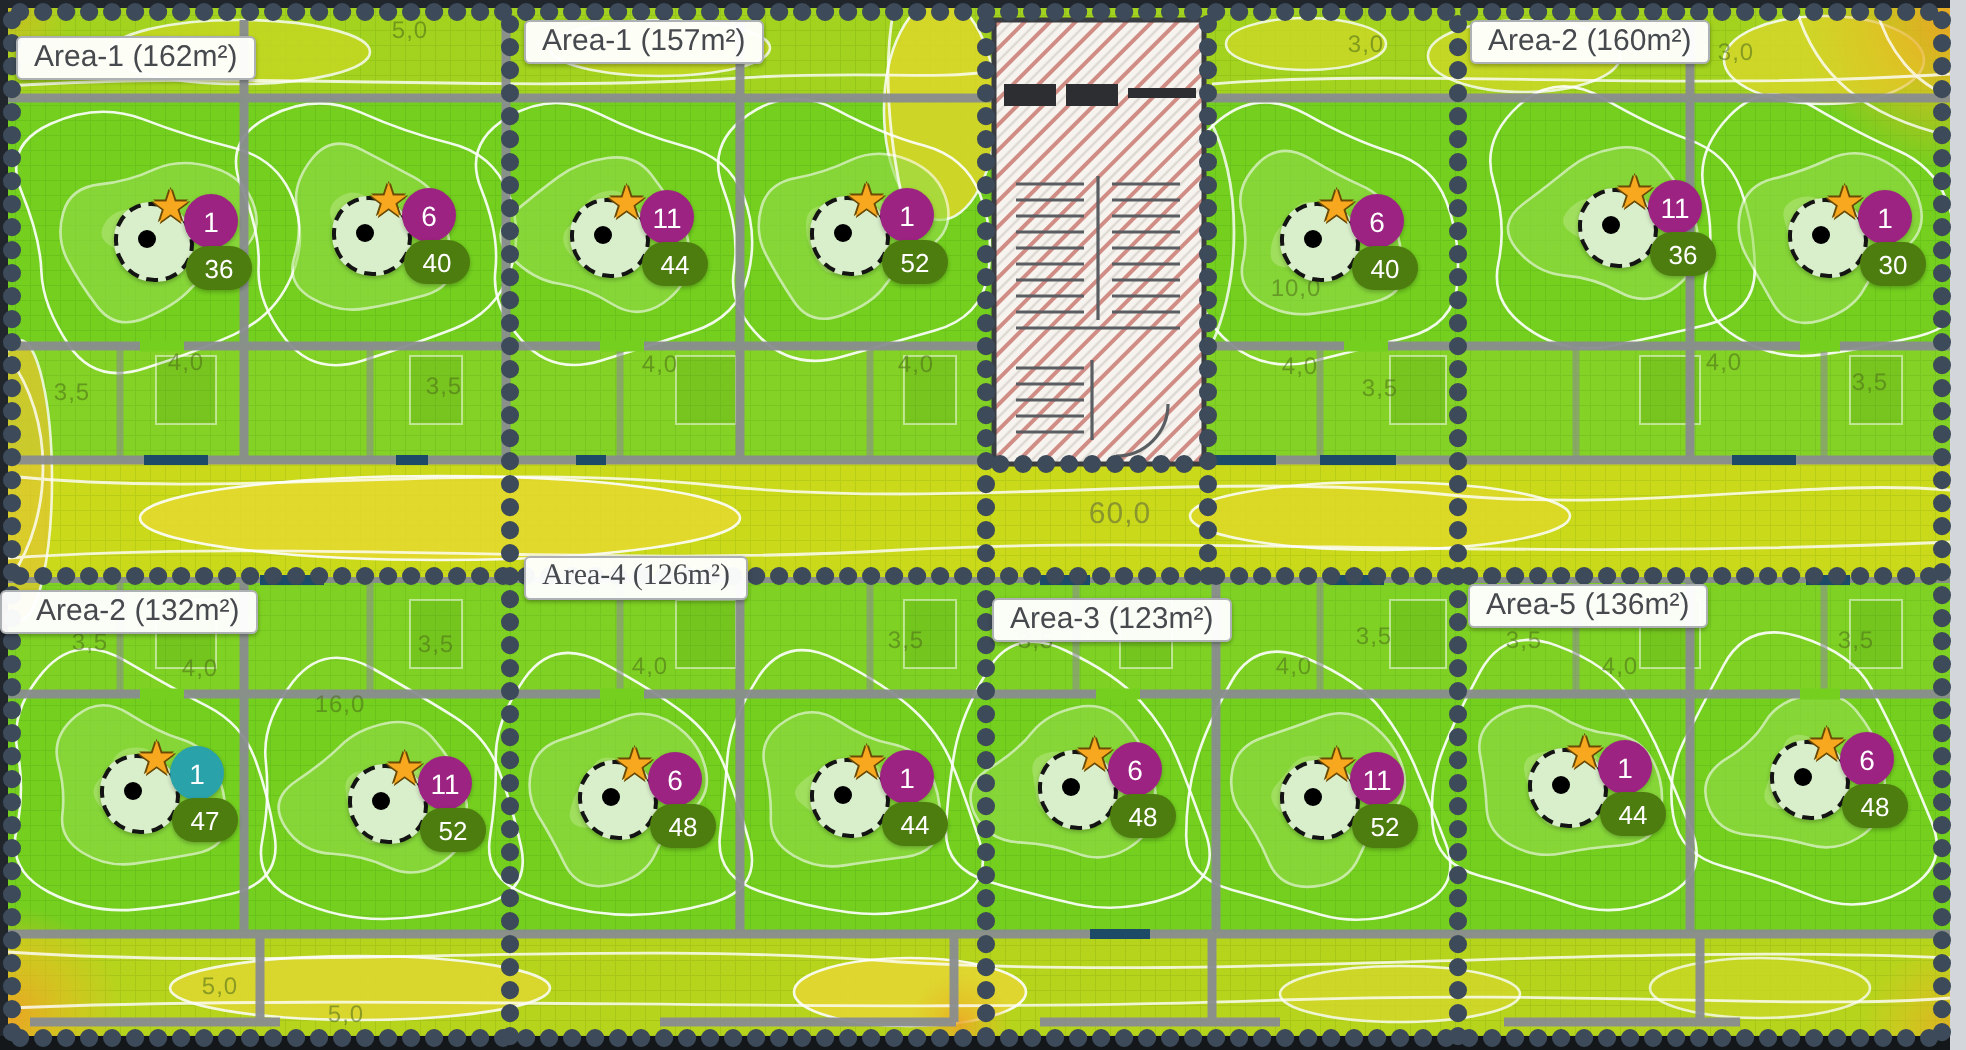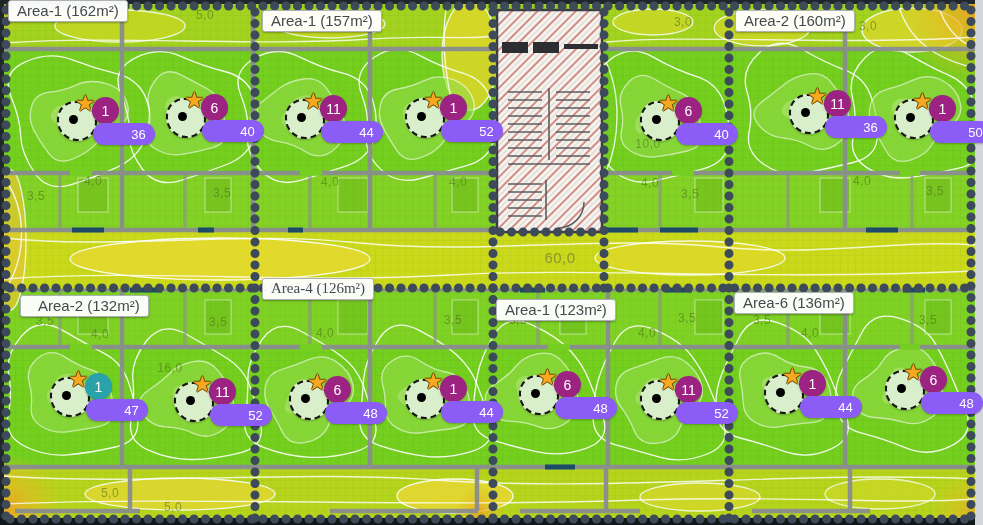--- a/index.html
+++ b/index.html
@@ -14,22 +14,22 @@
   .ap-body{position:absolute;left:-18px;top:-18px;width:36px;height:36px;background:#d9eecb;
     border:2.5px dashed #141414;border-radius:46% 54% 48% 52%;box-shadow:0 1px 2px rgba(0,0,0,.25);}
   .ap-dot{position:absolute;left:-6px;top:-4px;width:9px;height:9px;background:#000;border-radius:50%;z-index:2;}
   .ap-star{position:absolute;left:0px;top:-27px;font-size:23px;line-height:23px;color:#f7a81f;
     text-shadow:-1px 0 #6b4a05,1px 0 #6b4a05,0 -1px #6b4a05,0 1px #6b4a05;z-index:3;}
   .badge-top{position:absolute;left:17px;top:-22px;width:27px;height:27px;border-radius:50%;
     background:#9d2383;color:#fff;font-size:14px;display:flex;align-items:center;justify-content:center;
     z-index:4;box-shadow:0 1px 2px rgba(0,0,0,.25);}
   .ap.teal .badge-top{background:#29a2aa;}
   .badge-bottom{position:absolute;left:18px;top:4px;width:33px;height:22px;border-radius:11px;
-    background:#8b5cf6;color:#fff;font-size:13px;display:flex;align-items:center;justify-content:center;
-    z-index:4;box-shadow:0 1px 2px rgba(0,0,0,.25);padding-left:29px;}
+    background:#4d7c0f;color:#fff;font-size:13px;display:flex;align-items:center;justify-content:center;
+    z-index:4;box-shadow:0 1px 2px rgba(0,0,0,.25);}
   .dim{position:absolute;transform:translate(-50%,-50%);font-size:12px;color:rgba(75,105,25,.55);
     letter-spacing:.5px;z-index:2;}
   .dim-big{font-size:15px;color:rgba(105,115,55,.65);}
 </style>
 </head>
 <body>
 
 <div class="stage">
 
 <svg width="983" height="525" viewBox="0 0 983 525">
@@ -247,27 +247,27 @@
     <line x1="971" y1="10" x2="971" y2="519"></line>
     <line x1="255" y1="12" x2="255" y2="519"></line>
     <line x1="493" y1="12" x2="493" y2="519"></line>
     <line x1="729" y1="12" x2="729" y2="519"></line>
     <line x1="604" y1="12" x2="604" y2="288"></line>
     <line x1="500" y1="232" x2="600" y2="232"></line>
   </g>
 </svg>
 
 <div class="overlay">
-  <div class="arealabel" style="left: 8px; top: 0;"><span>Area-1 (162m²)</span></div>
+  <div class="arealabel" style="left: 8px; top: 18px;"><span>Area-1 (162m²)</span></div>
   <div class="arealabel" style="left: 262px; top: 10px;"><span>Area-1 (157m²)</span></div>
   <div class="arealabel" style="left: 735px; top: 10px;"><span>Area-2 (160m²)</span></div>
-  <div class="arealabel" style="left: 20px; top: 295px; padding-left: 17px;"><span>Area-2 (132m²)</span></div>
+  <div class="arealabel" style="left: 0; top: 295px; padding-left: 17px;"><span>Area-2 (132m²)</span></div>
   <div class="arealabel" style="left: 262px; top: 278px; font-family: Liberation Serif, serif;"><span>Area-4 (126m²)</span></div>
-  <div class="arealabel" style="left: 496px; top: 299px;"><span>Area-1 (123m²)</span></div>
-  <div class="arealabel" style="left: 734px; top: 292px;"><span>Area-6 (136m²)</span></div>
+  <div class="arealabel" style="left: 496px; top: 299px;"><span>Area-3 (123m²)</span></div>
+  <div class="arealabel" style="left: 734px; top: 292px;"><span>Area-5 (136m²)</span></div>
 
   <div class="ap" style="left: 75px; top: 119px;">
         <span class="ap-body"></span>
         <span class="ap-dot"></span>
         <span class="ap-star">★</span>
         <span class="badge-top">1</span>
         <span class="badge-bottom">36</span>
       </div>
   <div class="ap" style="left: 184px; top: 116px;">
         <span class="ap-body"></span>
@@ -302,21 +302,21 @@
         <span class="ap-dot"></span>
         <span class="ap-star">★</span>
         <span class="badge-top">11</span>
         <span class="badge-bottom">36</span>
       </div>
   <div class="ap" style="left: 912px; top: 117px;">
         <span class="ap-body"></span>
         <span class="ap-dot"></span>
         <span class="ap-star">★</span>
         <span class="badge-top">1</span>
-        <span class="badge-bottom">50</span>
+        <span class="badge-bottom">30</span>
       </div>
   <div class="ap teal" style="left: 68px; top: 395px;">
         <span class="ap-body"></span>
         <span class="ap-dot"></span>
         <span class="ap-star">★</span>
         <span class="badge-top">1</span>
         <span class="badge-bottom">47</span>
       </div>
   <div class="ap" style="left: 192px; top: 400px;">
         <span class="ap-body"></span>
@@ -380,21 +380,21 @@
   <span class="dim" style="left: 650px; top: 183px;">4,0</span>
   <span class="dim" style="left: 690px; top: 194px;">3,5</span>
   <span class="dim" style="left: 862px; top: 181px;">4,0</span>
   <span class="dim" style="left: 935px; top: 191px;">3,5</span>
   <span class="dim dim-big" style="left: 560px; top: 257px;">60,0</span>
   <span class="dim" style="left: 45px; top: 321px;">3,5</span>
   <span class="dim" style="left: 100px; top: 334px;">4,0</span>
   <span class="dim" style="left: 218px; top: 322px;">3,5</span>
   <span class="dim" style="left: 325px; top: 333px;">4,0</span>
   <span class="dim" style="left: 453px; top: 320px;">3,5</span>
-  <span class="dim" style="left: 170px; top: 368px;">16,0</span>
+  <span class="dim" style="left: 170px; top: 352px;">16,0</span>
   <span class="dim" style="left: 647px; top: 333px;">4,0</span>
   <span class="dim" style="left: 687px; top: 318px;">3,5</span>
   <span class="dim" style="left: 518px; top: 320px;">3,5</span>
   <span class="dim" style="left: 762px; top: 320px;">3,5</span>
   <span class="dim" style="left: 928px; top: 320px;">3,5</span>
   <span class="dim" style="left: 810px; top: 333px;">4,0</span>
   <span class="dim" style="left: 110px; top: 493px;">5,0</span>
   <span class="dim" style="left: 173px; top: 507px;">5,0</span>
 </div>
 

